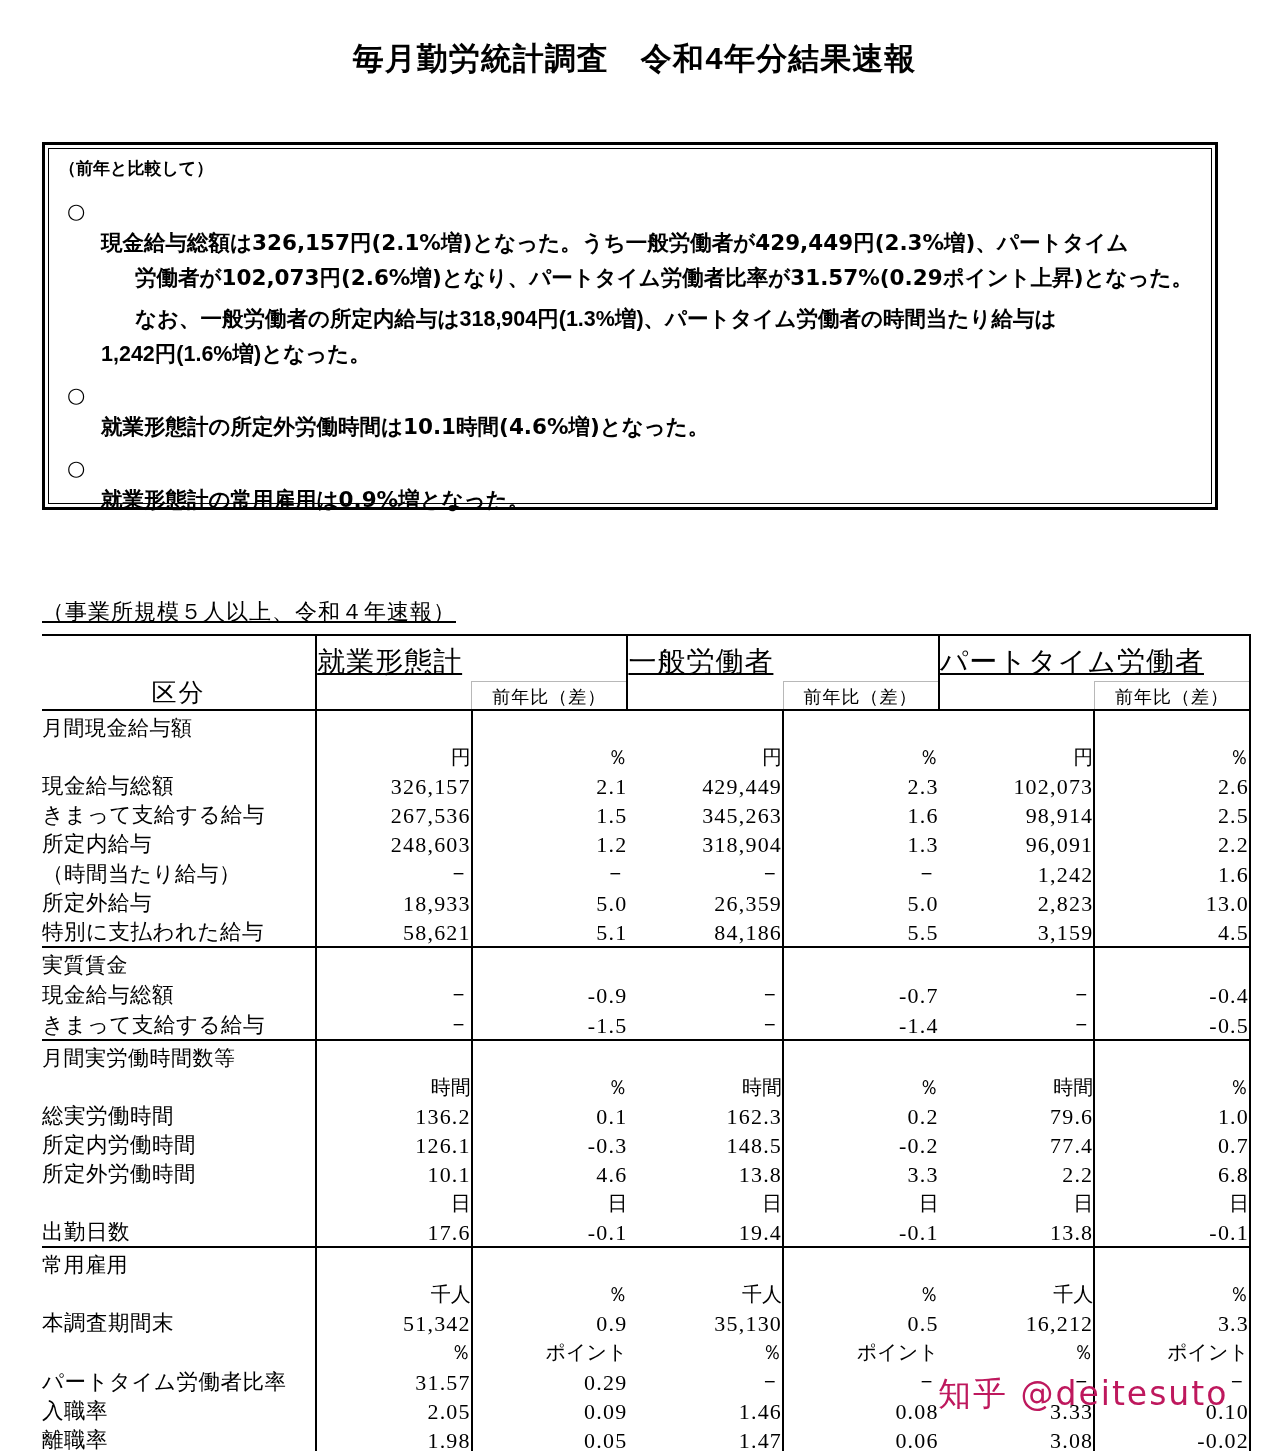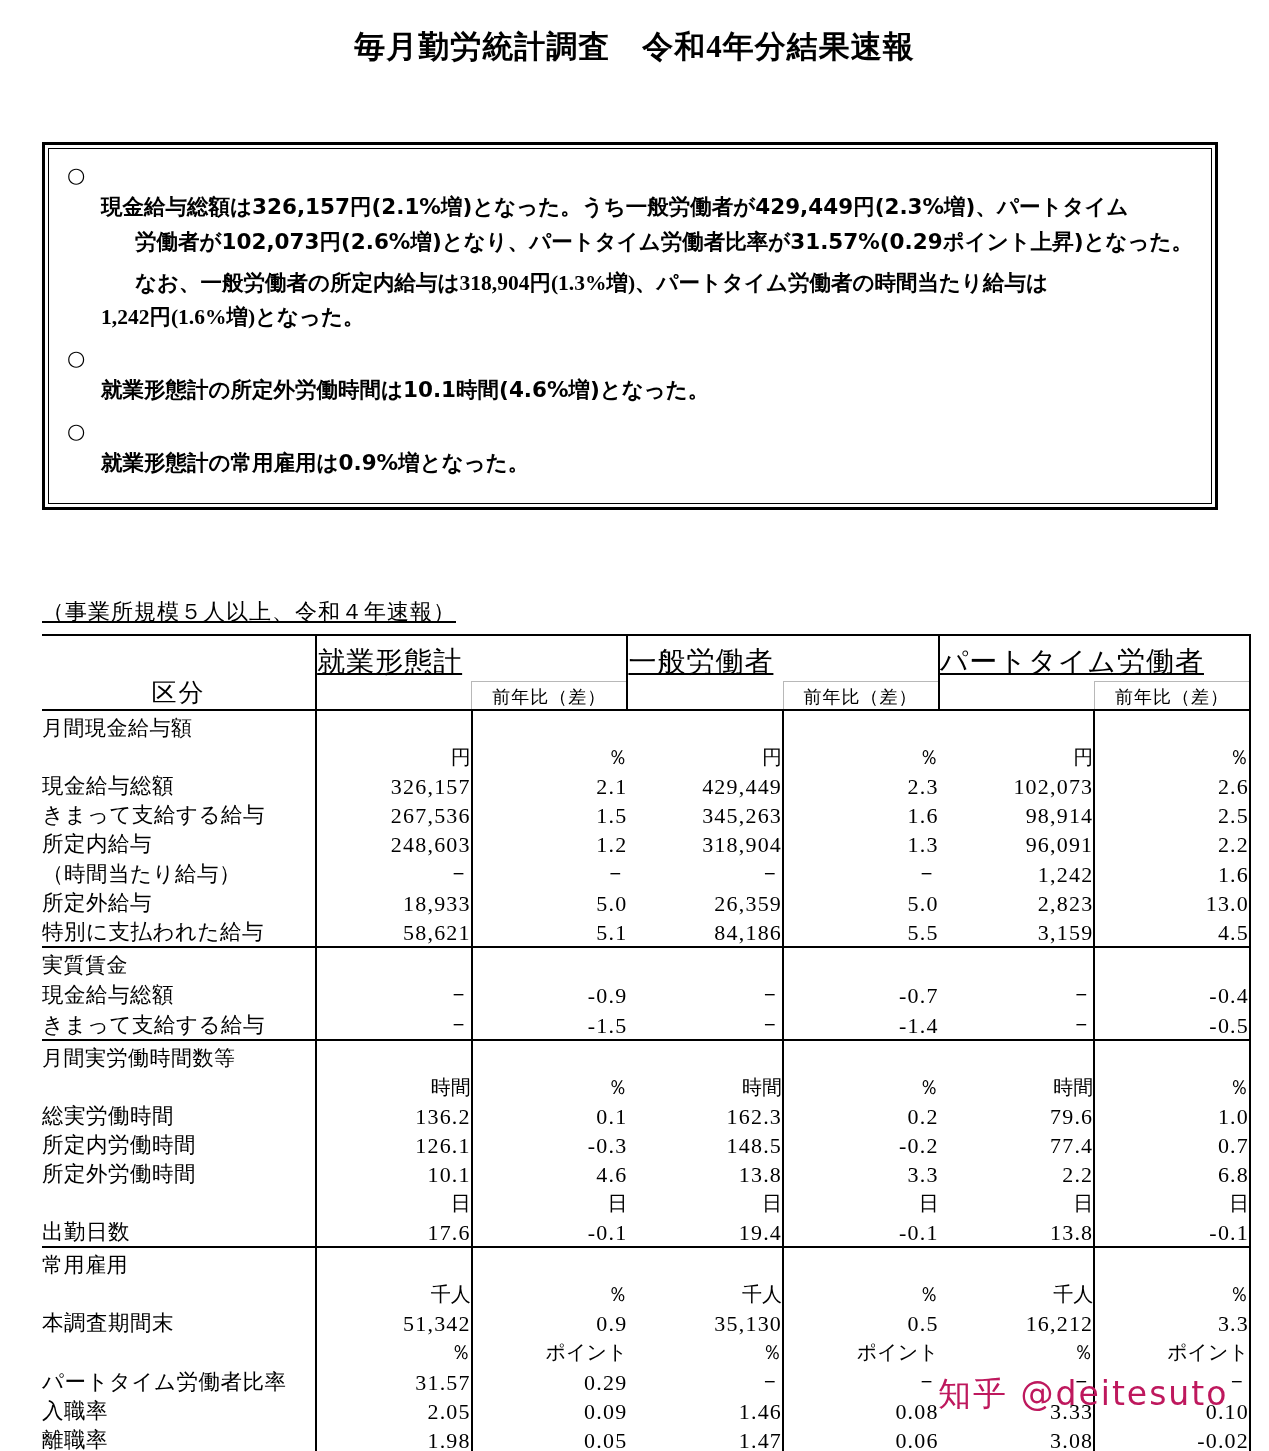--- a/index.html
+++ b/index.html
@@ -12,25 +12,25 @@
     height: 1451px;
     position: relative;
     overflow: hidden;
     font-family: "Liberation Serif", "DejaVu Serif", serif;
     color: #000000;
   }
 
   
   .doc-title {
     text-align: center;
-    font-family: Liberation Serif, serif;
+    font-family: Liberation Mono, monospace;
     font-weight: bold;
     font-size: 31px;
     letter-spacing: 1px;
-    margin: 4px;
+    margin: 16px;
     padding-top: 22px;
     white-space: pre;
   }
 
   
   .summary-box {
     position: absolute;
     left: 42px;
     top: 142px;
     width: 1176px;
@@ -79,21 +79,21 @@
     margin-top: 32px;
   }
   .bullet-text .cont {
     display: block;
     text-indent: 0;
   }
   .bullet-text .cont.ind {
     padding-left: 34px;
   }
   .para-note {
-    font-family: Liberation Serif, serif;
+    font-family: Liberation Sans, sans-serif;
     font-weight: bold;
     font-size: 21.5px;
     line-height: 1.62;
     margin: 0 0 6px 0;
     padding-left: 42px;
   }
   .para-note .l2 { display: block; padding-left: 0; }
   .para-note .l1 { display: block; padding-left: 34px; }
 
   
@@ -215,20 +215,21 @@
   }
 </style>
 </head>
 <body>
 
 <h1 class="doc-title">毎月勤労統計調査　令和4年分結果速報</h1>
 
 <div class="summary-box">
   <div class="summary-inner">
 
+    <div class="summary-lead">（前年と比較して）</div>
 
     <div class="bullet-item">
       <span class="bullet-mark">○</span>
       <span class="bullet-text">
         <span class="cont">現金給与総額は326,157円(2.1%増)となった。うち一般労働者が429,449円(2.3%増)、パートタイム</span>
         <span class="cont ind">労働者が102,073円(2.6%増)となり、パートタイム労働者比率が31.57%(0.29ポイント上昇)となった。</span>
       </span>
     </div>
 
     <div class="para-note">

